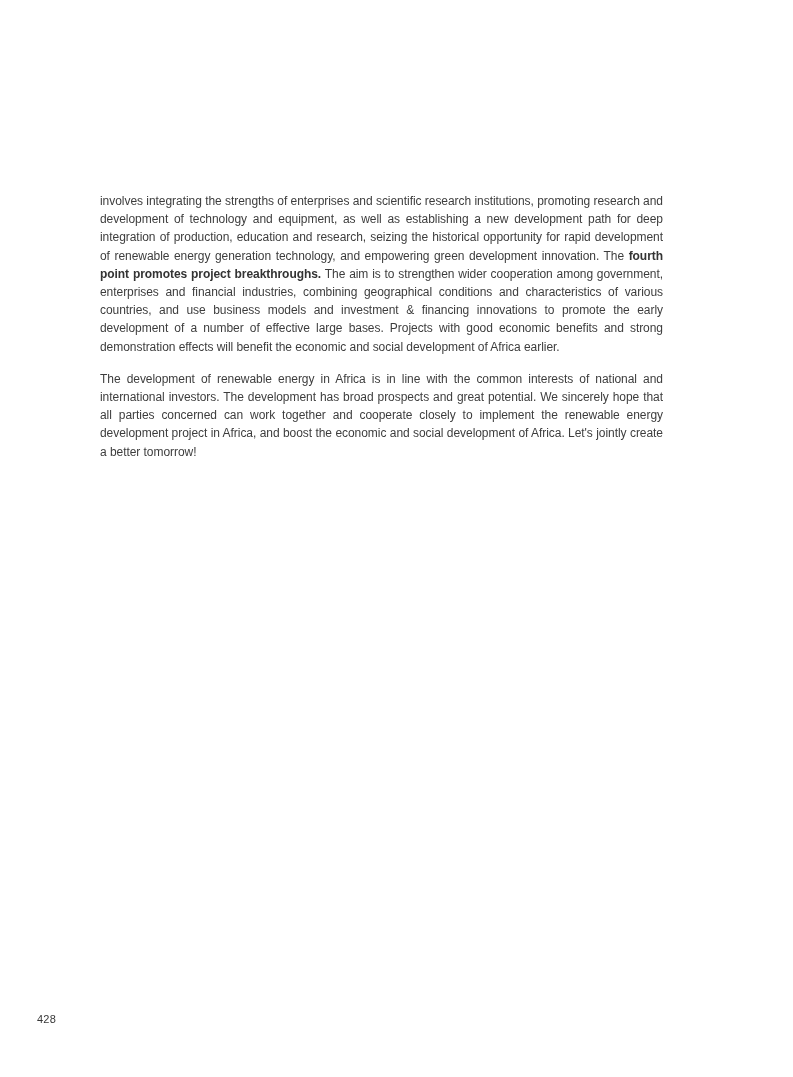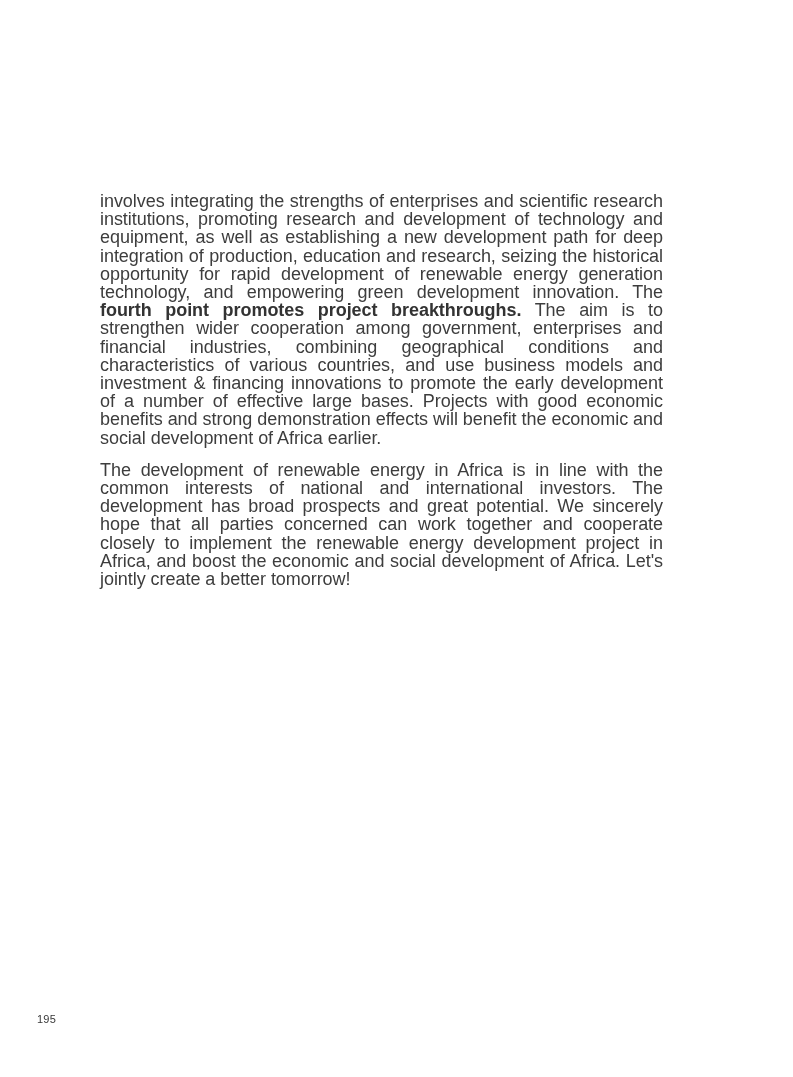--- a/index.html
+++ b/index.html
@@ -20,21 +20,21 @@
     background: #ffffff;
   }
   .text-block {
     position: absolute;
     left: 100px;
     top: 192px;
     width: 563px;
   }
   .para {
     margin: 0 0 14px 0;
-    font-size: 18px;
+    font-size: 12px;
     line-height: 18.2px;
     letter-spacing: -0.05px;
     color: #3d3d3d;
     text-align: justify;
   }
   .para:last-child {
     margin-bottom: 4px;
   }
   .emph {
     font-weight: 700;
@@ -56,15 +56,15 @@
 <div class="doc-page">
 
   <div class="text-block">
 
     <p class="para"><span>involves integrating the strengths of enterprises and scientific research institutions, promoting research and development of technology and equipment, as well as establishing a new development path for deep integration of production, education and research, seizing the historical opportunity for rapid development of renewable energy generation technology, and empowering green development innovation. The </span><span class="emph">fourth point promotes project breakthroughs.</span><span> The aim is to strengthen wider cooperation among government, enterprises and financial industries, combining geographical conditions and characteristics of various countries, and use business models and investment &amp; financing innovations to promote the early development of a number of effective large bases. Projects with good economic benefits and strong demonstration effects will benefit the economic and social development of Africa earlier.</span></p>
 
     <p class="para"><span>The development of renewable energy in Africa is in line with the common interests of national and international investors. The development has broad prospects and great potential. We sincerely hope that all parties concerned can work together and cooperate closely to implement the renewable energy development project in Africa, and boost the economic and social development of Africa. Let's jointly create a better tomorrow!</span></p>
 
   </div>
 
-  <div class="page-number">195</div>
+  <div class="page-number">428</div>
 
 </div>
 
 </body></html>

